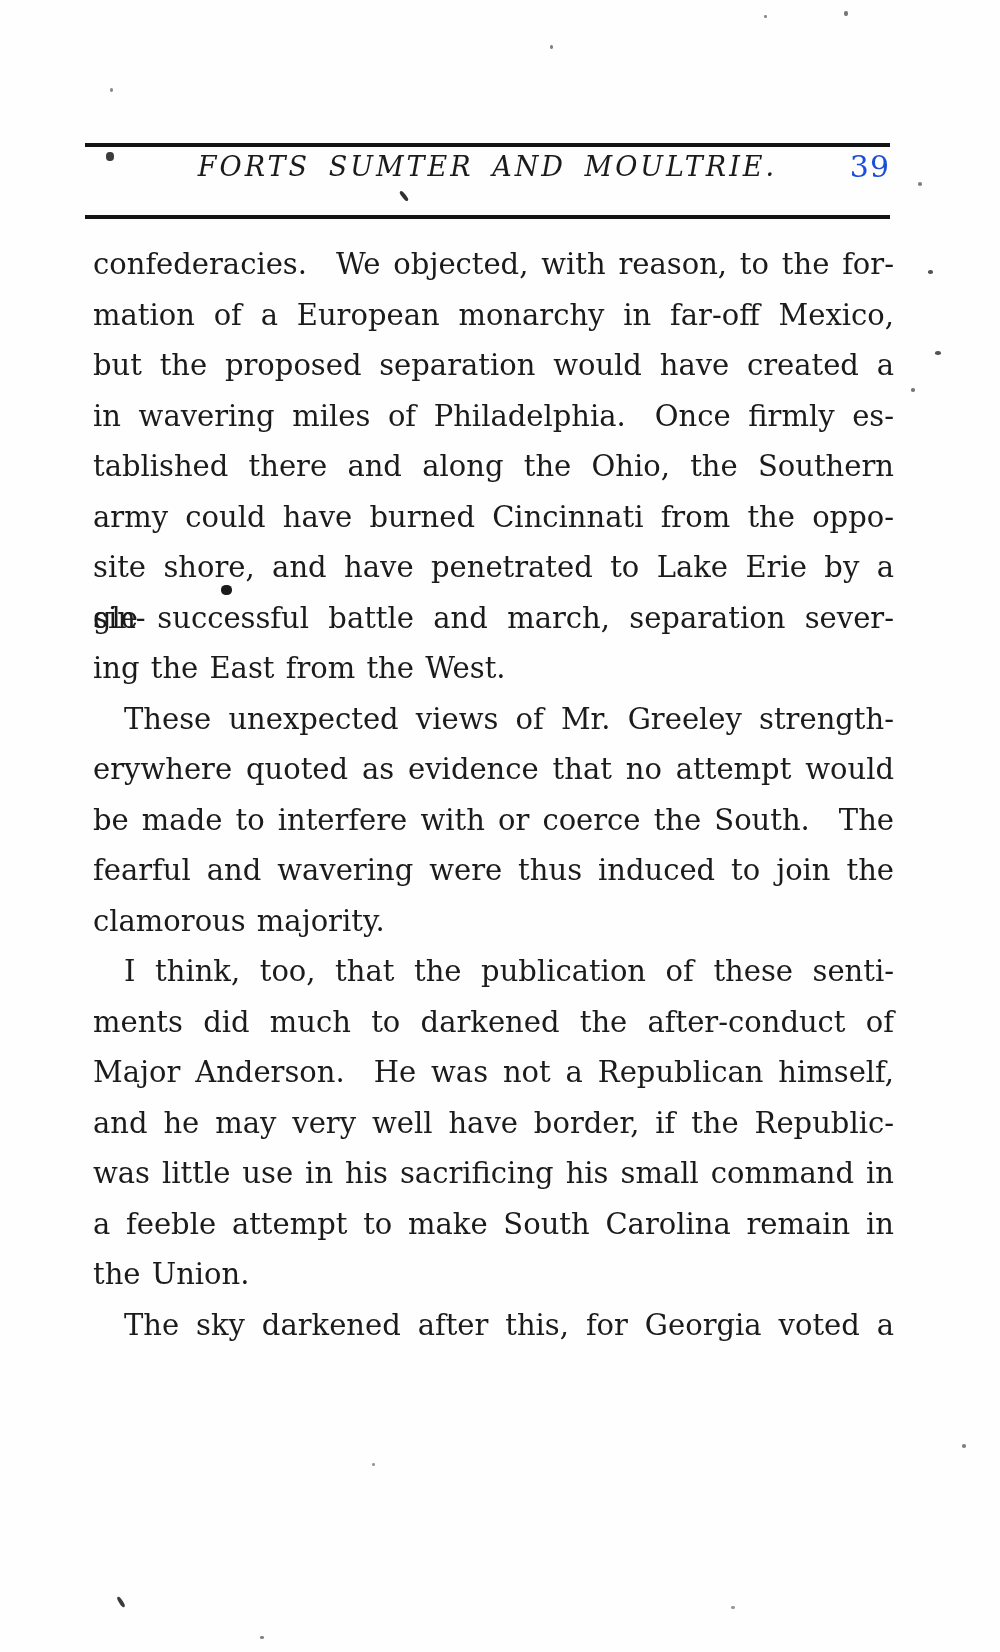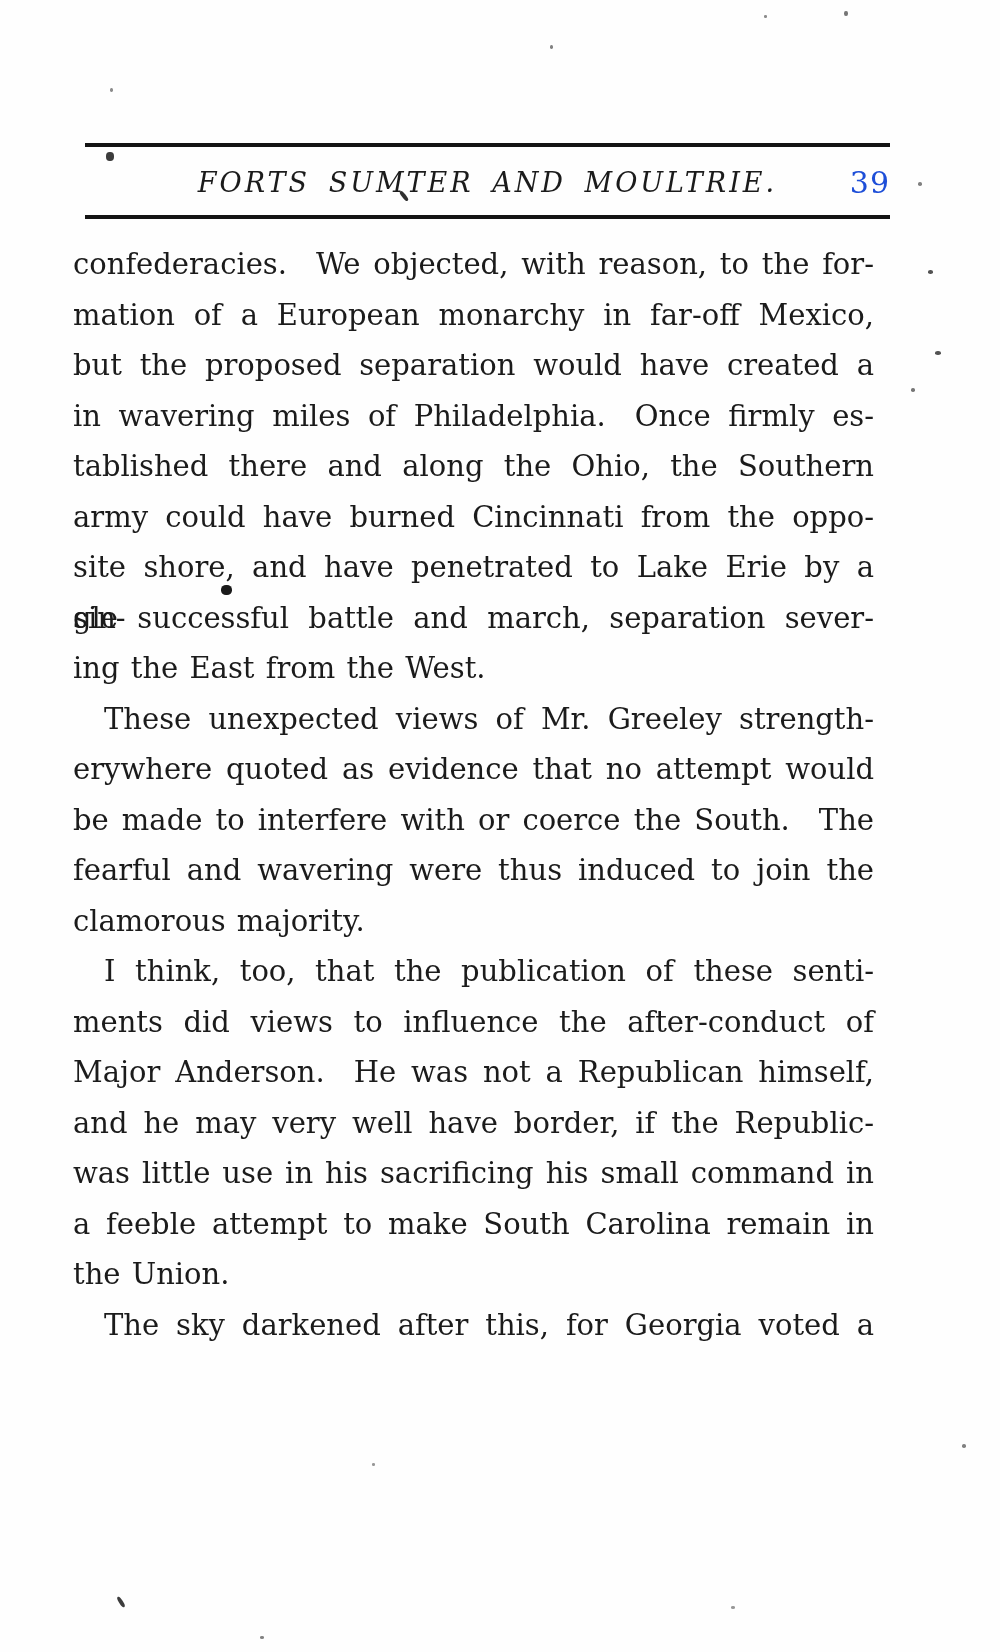--- a/index.html
+++ b/index.html
@@ -22,21 +22,21 @@
     left: 85px;
     width: 805px;
     height: 4px;
     background: #141414;
   }
   .rule-top { top: 143px; }
   .rule-bottom { top: 215px; }
   .running-head {
     position: absolute;
     left: 85px;
-    top: 152px;
+    top: 136px;
     width: 805px;
     height: 60px;
     display: flex;
     align-items: center;
     justify-content: center;
   }
   .running-head .title {
     font-style: italic;
     font-size: 27px;
     letter-spacing: 3px;
@@ -48,21 +48,21 @@
     position: absolute;
     right: 0px;
     top: 50%;
     transform: translateY(-50%);
     font-size: 30px;
     letter-spacing: 1px;
     color: #1d4ed8;
   }
   .page-body {
     position: absolute;
-    left: 73px;
+    left: 93px;
     top: 239px;
     width: 801px;
   }
   .page-body .line {
     font-size: 29px;
     line-height: 50.5px;
     height: 50.5px;
     white-space: normal;
     text-align: justify;
     text-align-last: justify;
@@ -103,21 +103,21 @@
       <div class="line">army could have burned Cincinnati from the oppo-</div>
       <div class="line">site shore, and have penetrated to Lake Erie by a sin-</div>
       <div class="line">gle successful battle and march, separation sever-</div>
       <div class="line para-end">ing the East from the West.</div>
       <div class="line indent">These unexpected views of Mr. Greeley strength-</div>
       <div class="line">erywhere quoted as evidence that no attempt would</div>
       <div class="line">be made to interfere with or coerce the South. The</div>
       <div class="line">fearful and wavering were thus induced to join the</div>
       <div class="line para-end">clamorous majority.</div>
       <div class="line indent">I think, too, that the publication of these senti-</div>
-      <div class="line">ments did views to influence the after-conduct of</div>
+      <div class="line">ments did much to darkened the after-conduct of</div>
       <div class="line">Major Anderson. He was not a Republican himself,</div>
       <div class="line">and he may very well have border, if the Republic-</div>
       <div class="line">was little use in his sacrificing his small command in</div>
       <div class="line">a feeble attempt to make South Carolina remain in</div>
       <div class="line para-end">the Union.</div>
       <div class="line indent">The sky darkened after this, for Georgia voted a</div>
     </div>
 
   <div id="artifact-layer">
       <div class="artifact" style="left: 106px; top: 152px; width: 8px; height: 9px; opacity: 0.85;"></div>

